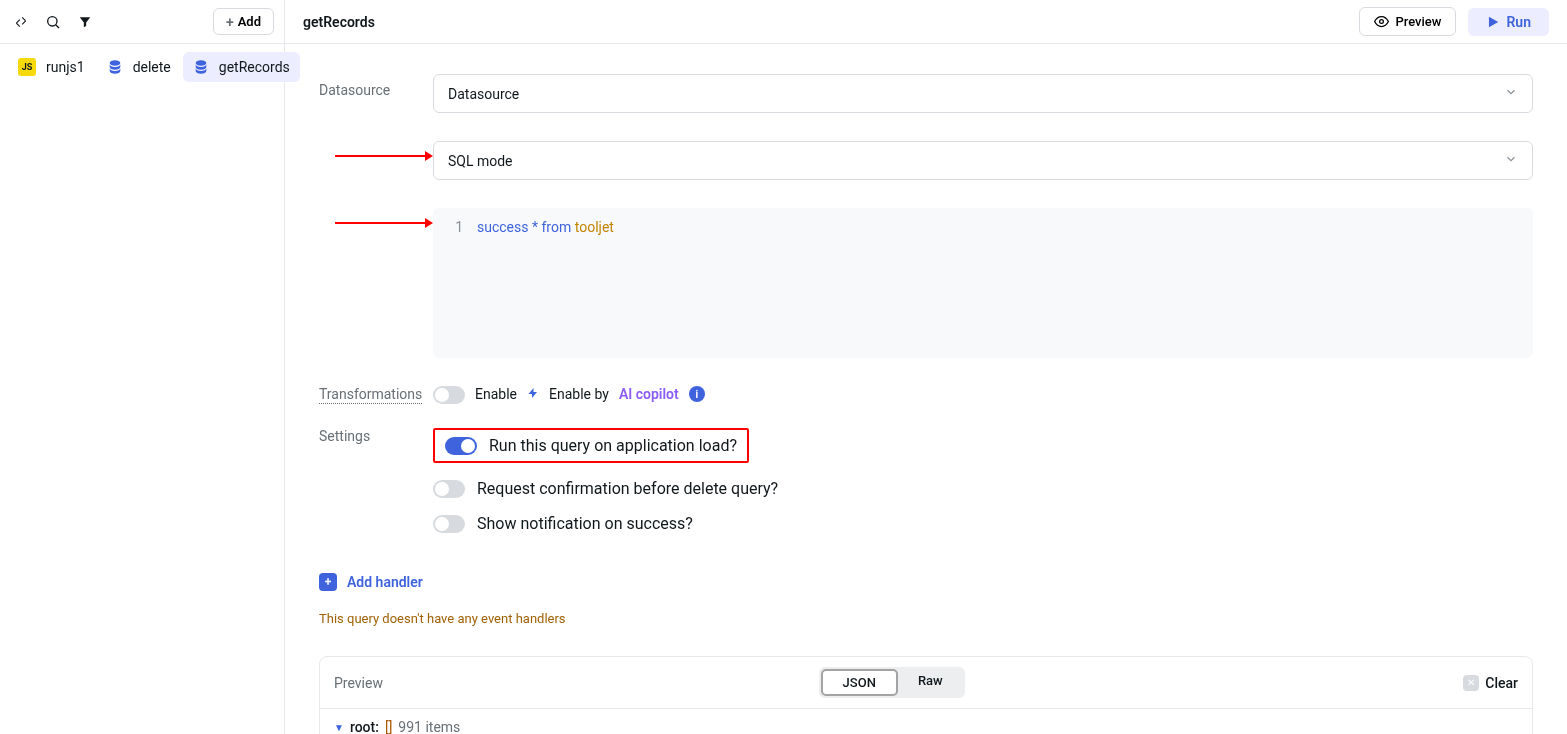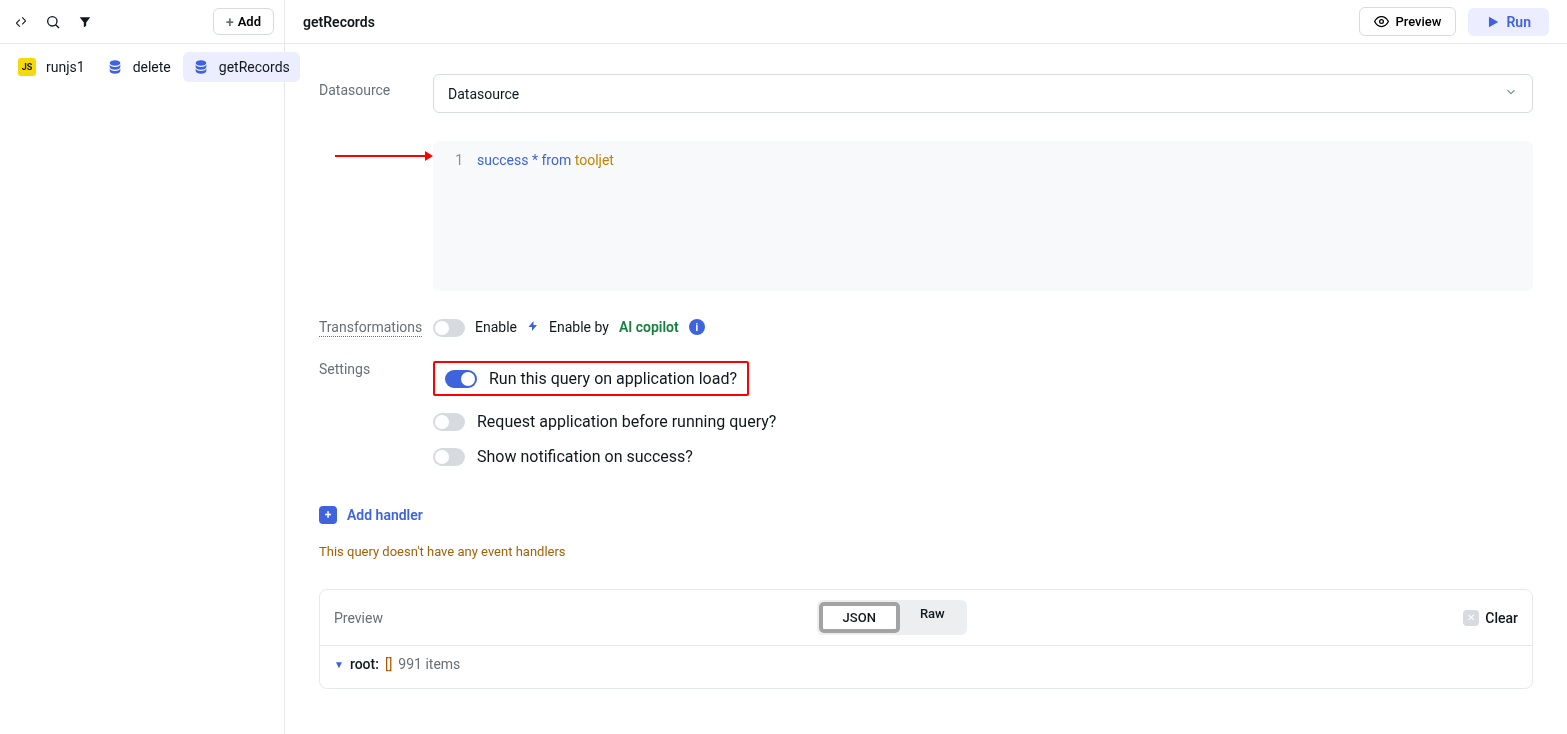--- a/index.html
+++ b/index.html
@@ -48,36 +48,36 @@
 .section-label { width: 114px; color:#687076; font-size:14px; }
 .section-row { display:flex; margin-bottom: 24px; }
 .section-body { flex:1; }
 
 .trans-row { display:flex; gap:10px; font-size:14px; }
 .toggle { width:32px; height:18px; background:#d7dbdf; border-radius:10px; position:relative; cursor:pointer; flex-shrink:0; }
 .toggle .knob { width:14px; height:14px; background:#fff; border-radius:50%; position:absolute; top:2px; left:2px; transition:left .1s; }
 .toggle.on { background:#3e63dd; }
 .toggle.on .knob { left:16px; }
 .bolt { color:#3e63dd; }
-.copilot { color:#15803d; font-weight:600; }
+.copilot { color:#8b5cf6; font-weight:600; }
 .info-circle { width:16px; height:16px; background:#3e63dd; color:#fff; border-radius:50%; font-size:10px; display:flex; align-items:center; justify-content:center; font-weight:700; }
 
 .setting-item { display:flex; align-items:center; gap:12px; margin-bottom:16px; font-size:16px; }
 .highlight-box { border:2px solid #ff0000; padding: 6px 10px; display:inline-flex; align-items:center; gap:12px; border-radius:2px; }
 
 .add-handler-btn { display:flex; align-items:center; gap:10px; color:#3e63dd; font-weight:600; cursor:pointer; font-size:14px; }
 .plus-box { width:18px; height:18px; background:#3e63dd; color:#fff; border-radius:4px; display:flex; align-items:center; justify-content:center; font-size:12px; }
 .events-hint { color:#a16207; font-size:13px; margin-top:20px; }
 
 .preview-panel { border:1px solid #e6e8eb; border-radius:8px; margin-top:30px; }
 .preview-header { display:flex; align-items:center; padding:10px 14px; border-bottom:1px solid #e6e8eb; gap:14px; }
 .preview-title { flex:1; color:#687076; font-size:14px; }
 .seg { display:flex; background:#eceef0; border-radius:6px; padding:2px; }
 .seg-btn { padding:4px 20px; border-radius:5px; font-size:13px; cursor:pointer; font-weight:500; }
-.seg-btn.active { background:#fff; border:4px solid #a3a3a3; }
+.seg-btn.active { background:#fff; border:2px solid #a3a3a3; }
 .clear-btn { display:flex; align-items:center; gap:6px; cursor:pointer; font-size:14px; color:#11181c; font-weight:500; }
 .clear-x { width:16px; height:16px; background:#d7dbdf; border-radius:4px; color:#fff; display:flex; align-items:center; justify-content:center; font-size:10px; }
 
 .json-tree { padding:10px 14px; font-size:14px; }
 .tree-row { display:flex; align-items:center; gap:6px; margin-bottom:6px; }
 .tri { color:#3e63dd; font-size:10px; cursor:pointer; user-select:none; }
 .key { color:#11181c; font-weight:500; }
 .brace { color:#ad5700; }
 .meta { color:#687076; }
 
@@ -163,20 +163,39 @@
             <span>Datasource</span>
             <span class="chev">
               <svg width="14" height="14" viewBox="0 0 24 24" fill="none" stroke="currentColor" stroke-width="2">
                   <path d="M6 9l6 6 6-6"></path>
                 </svg>
             </span>
           </div>
         </div>
       </div>
 
+      <div class="form-row">
+        <div class="form-label"></div>
+        <div class="form-field">
+          <div class="arrow-annot">
+            <svg width="98" height="14">
+                <line x1="0" y1="7" x2="90" y2="7" stroke="#ff0000" stroke-width="2"></line>
+                <path d="M90 2 L98 7 L90 12 z" fill="#ff0000"></path>
+              </svg>
+          </div>
+          <div class="select-box">
+            <span>SQL mode</span>
+            <span class="chev">
+              <svg width="14" height="14" viewBox="0 0 24 24" fill="none" stroke="currentColor" stroke-width="2">
+                  <path d="M6 9l6 6 6-6"></path>
+                </svg>
+            </span>
+          </div>
+        </div>
+      </div>
 
       <div class="form-row">
         <div class="form-label"></div>
         <div class="form-field">
           <div class="arrow-annot">
             <svg width="98" height="14">
                 <line x1="0" y1="7" x2="90" y2="7" stroke="#ff0000" stroke-width="2"></line>
                 <path d="M90 2 L98 7 L90 12 z" fill="#ff0000"></path>
               </svg>
           </div>
@@ -219,21 +238,21 @@
               <span class="toggle on">
                   <span class="knob"></span>
                 </span>
               <span>Run this query on application load?</span>
             </span>
           </div>
           <div class="setting-item">
             <span class="toggle">
                 <span class="knob"></span>
               </span>
-            <span>Request application before running query?</span>
+            <span>Request confirmation before delete query?</span>
           </div>
           <div class="setting-item">
             <span class="toggle">
                 <span class="knob"></span>
               </span>
             <span>Show notification on success?</span>
           </div>
         </div>
       </div>
 

